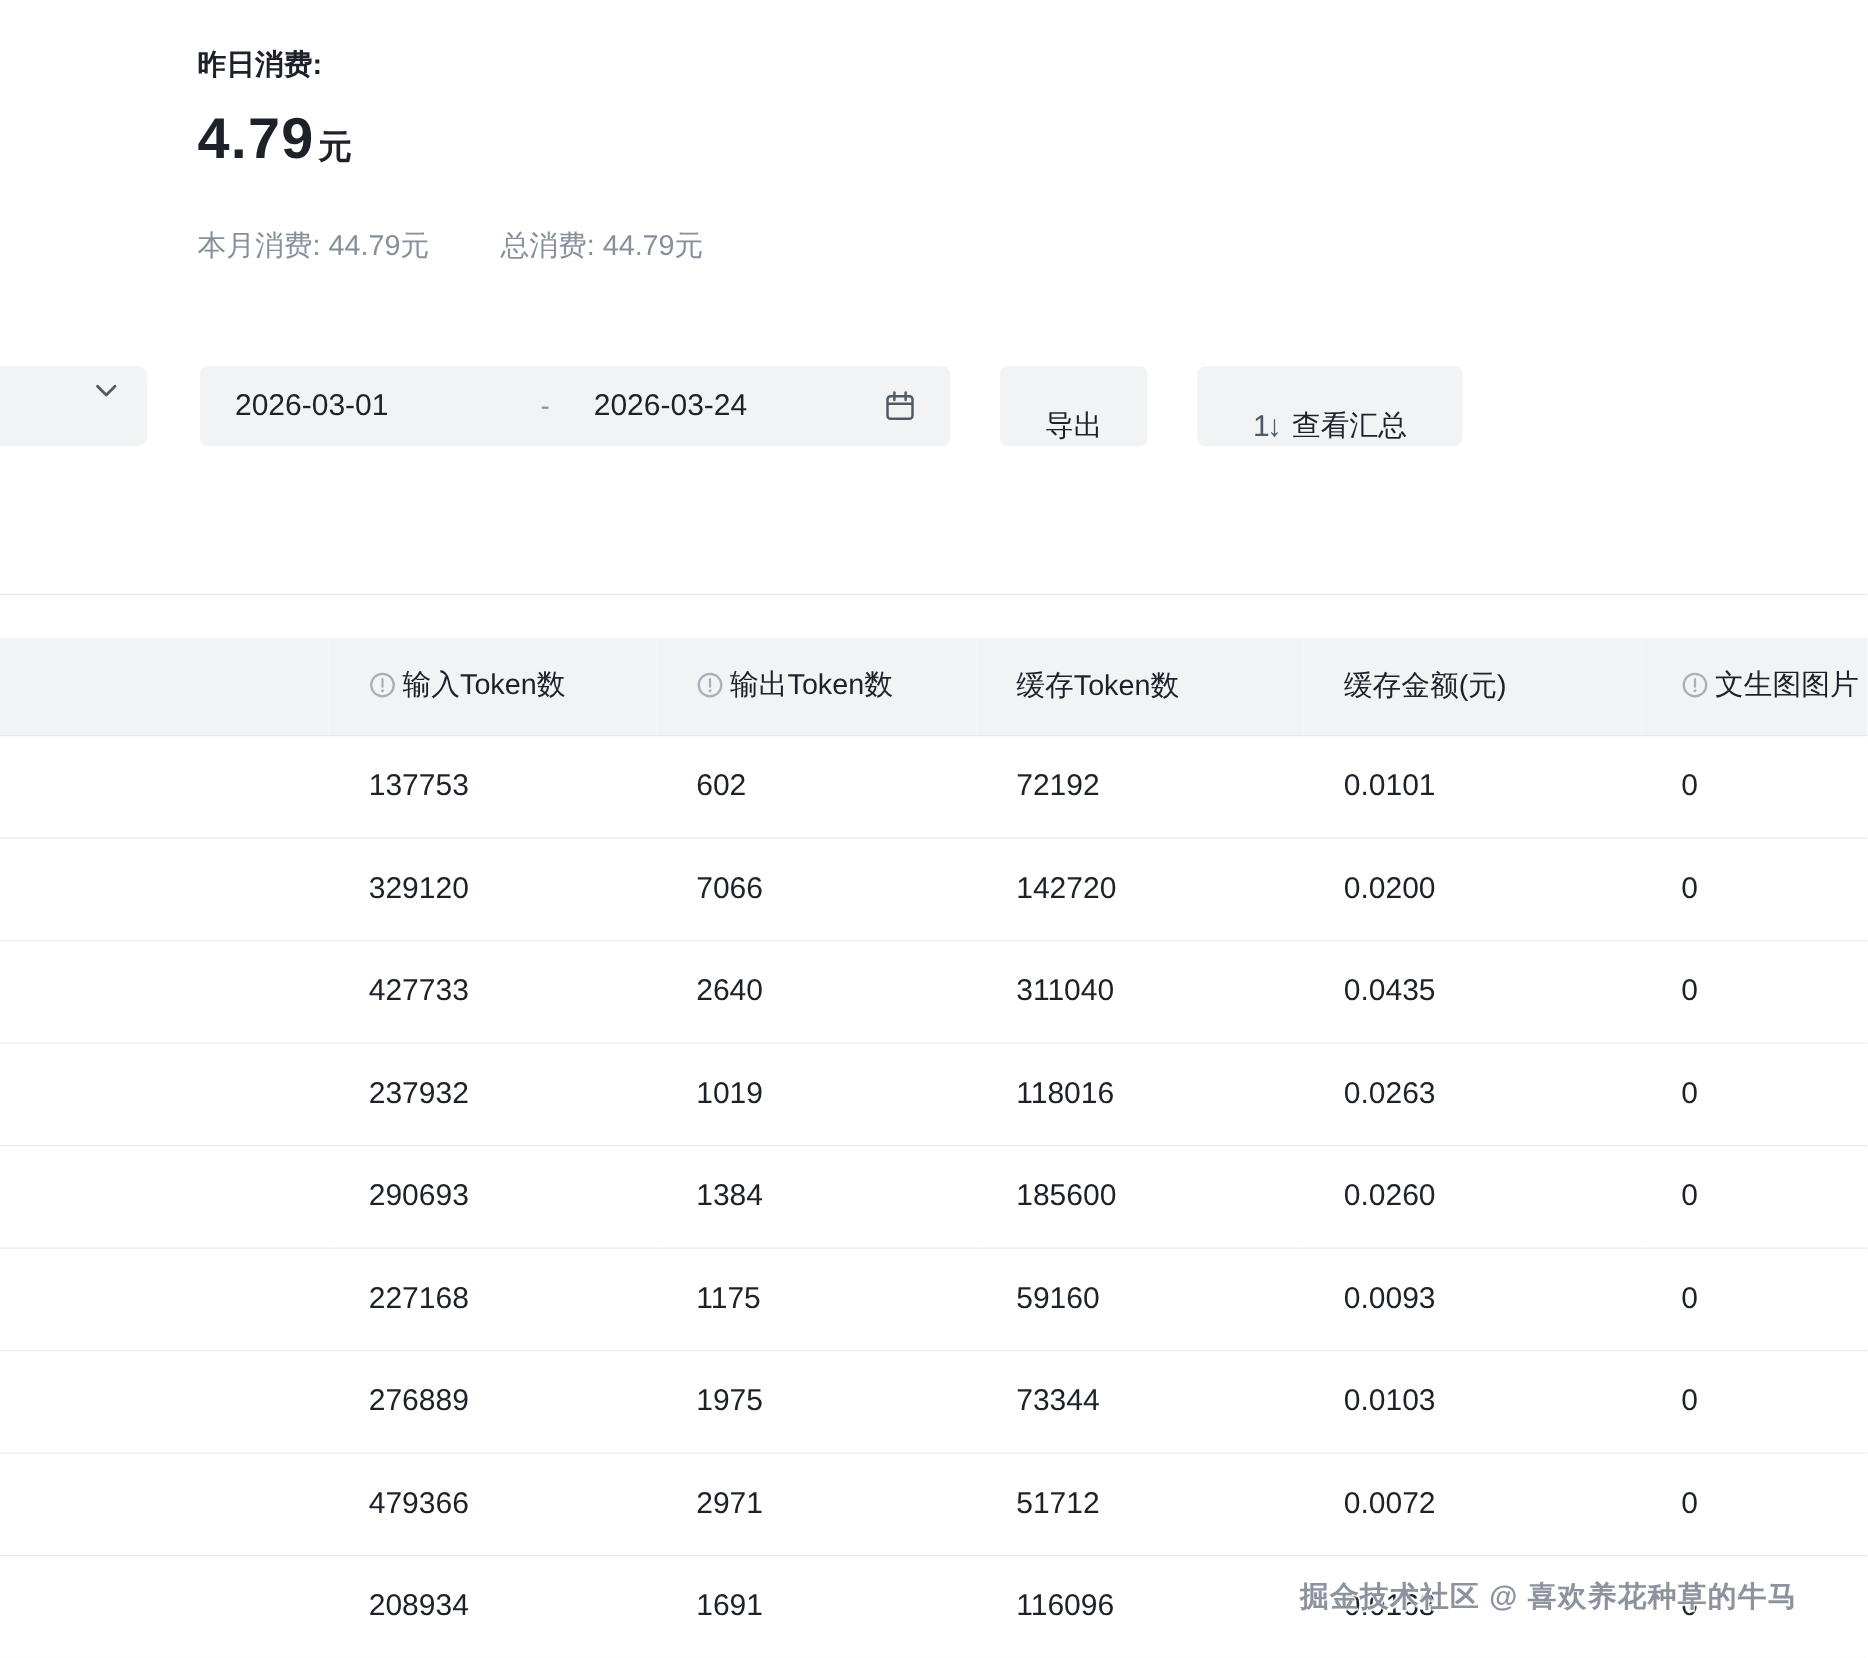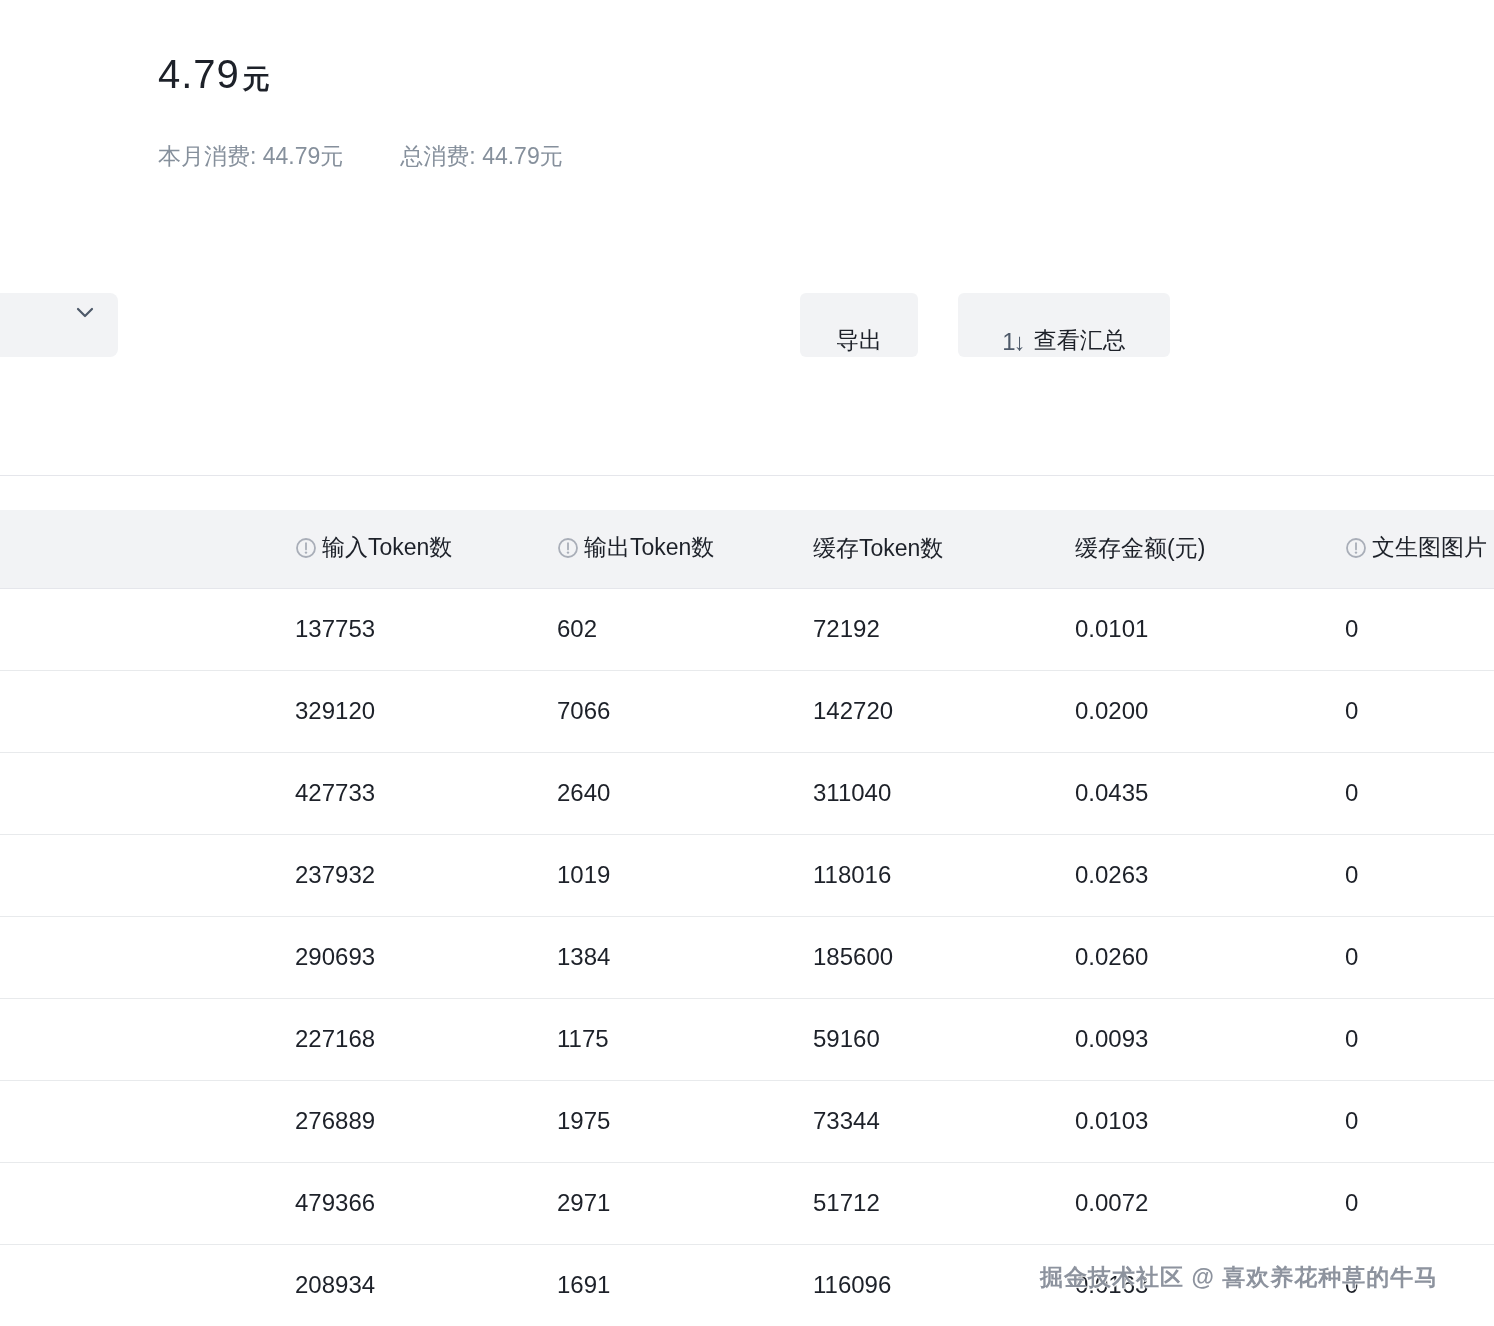--- a/index.html
+++ b/index.html
@@ -10,21 +10,21 @@
     font-family: "Liberation Sans", "DejaVu Sans", sans-serif;
     color: #1d2129;
     overflow: hidden;
     position: relative;
   }
 
   
   .stats { position: absolute; left: 158px; top: 36px; }
   .stats-title { font-size: 23px; font-weight: 700; color: #1d2129; }
   .stats-value-row { margin-top: 16px; display: flex; align-items: baseline; }
-  .stats-big { font-size: 40px; font-weight: 400; letter-spacing: 1px; }
+  .stats-big { font-size: 46px; font-weight: 700; letter-spacing: 1px; }
   .stats-unit { font-size: 27px; font-weight: 700; margin-left: 3px; }
   .stats-sub { margin-top: 28px; font-size: 23px; color: #86909c; display: flex; }
   .stats-sub .pair { white-space: nowrap; margin-top: 16px; }
   .stats-sub .pair + .pair { margin-left: 57px; }
 
   
   .toolbar { position: absolute; top: 293px; left: 0; right: 0; height: 64px; }
   .select-partial {
     position: absolute; left: -60px; top: 0; width: 178px; height: 64px;
     background: #f2f3f5; border-radius: 8px; cursor: pointer;
@@ -74,39 +74,51 @@
     position: absolute; left: 1040px; top: 1262px; z-index: 5;
     font-size: 23px; font-weight: 600; color: #8d939e; letter-spacing: 1px;
     white-space: nowrap;
     text-shadow: 1px 1px 1px #ffffff, -1px -1px 1px #ffffff;
   }
 </style>
 </head>
 <body>
 
 <div class="stats">
+  <div class="stats-title">昨日消费:</div>
   <div class="stats-value-row">
     <span class="stats-big">4.79</span>
     <span class="stats-unit">元</span>
   </div>
   <div class="stats-sub">
     <span class="pair"><span>本月消费:</span> <span>44.79元</span></span>
     <span class="pair"><span>总消费:</span> <span>44.79元</span></span>
   </div>
 </div>
 
 <div class="toolbar">
   <div class="select-partial">
     <span>
       <svg width="26" height="26" viewBox="0 0 26 26" style="position:absolute;right:20px;top:19px;">
         <path d="M6 10 L13 17 L20 10" fill="none" stroke="#4e5969" stroke-width="2.2" stroke-linecap="round" stroke-linejoin="round"></path>
       </svg>
     </span>
   </div>
 
+  <div class="daterange">
+    <span class="date-start">2026-03-01</span>
+    <span class="date-sep">-</span>
+    <span class="date-end">2026-03-24</span>
+    <svg width="28" height="28" viewBox="0 0 28 28">
+      <rect x="4" y="6" width="20" height="18" rx="2.5" fill="none" stroke="#4e5969" stroke-width="2"></rect>
+      <line x1="9.5" y1="3" x2="9.5" y2="9" stroke="#4e5969" stroke-width="2" stroke-linecap="round"></line>
+      <line x1="18.5" y1="3" x2="18.5" y2="9" stroke="#4e5969" stroke-width="2" stroke-linecap="round"></line>
+      <line x1="4" y1="12" x2="24" y2="12" stroke="#4e5969" stroke-width="2"></line>
+    </svg>
+  </div>
 
   <button class="btn btn-export">
     <span>导出</span>
   </button>
 
   <button class="btn btn-summary">
     <span class="sort-glyph">1↓</span>
     <span>查看汇总</span>
   </button>
 </div>

